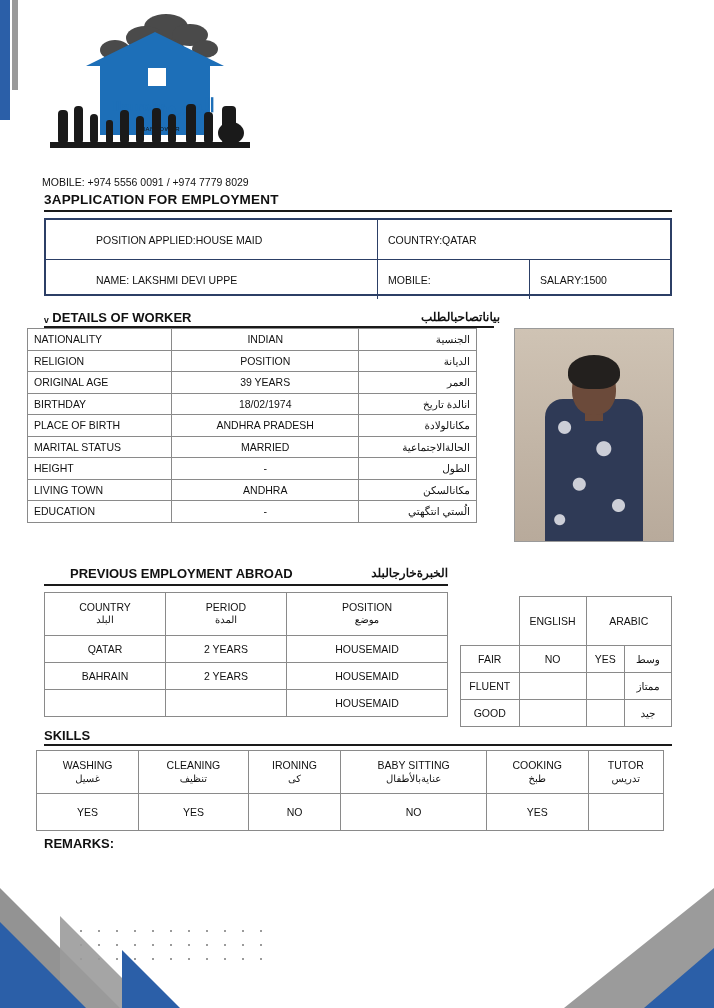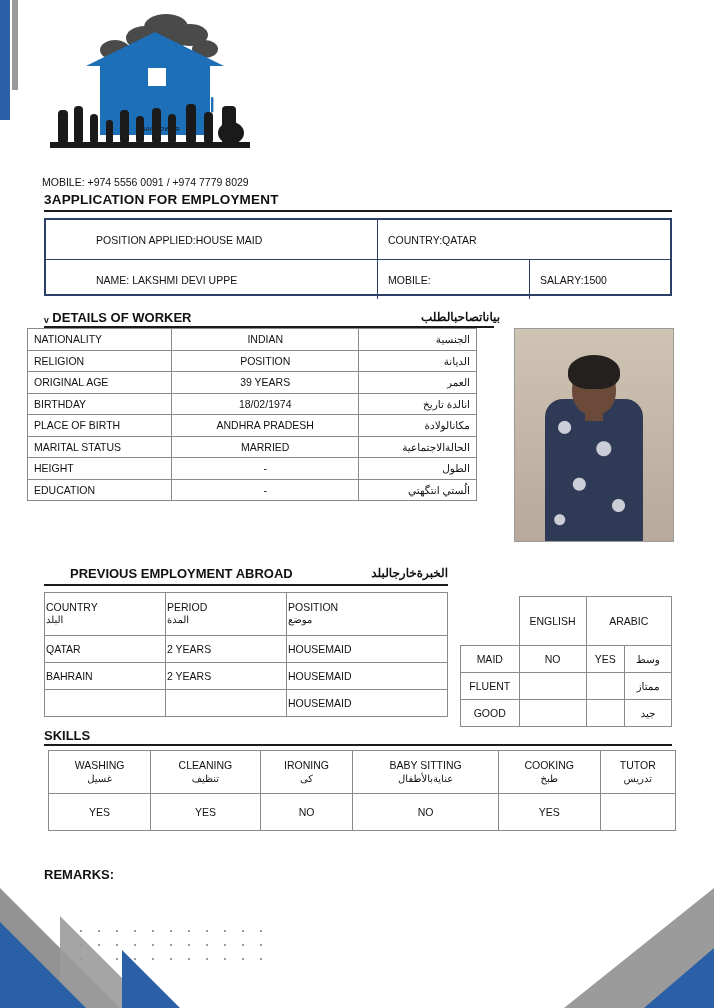--- a/index.html
+++ b/index.html
@@ -70,38 +70,38 @@
       radial-gradient(circle at 35% 60%, #e8e8ee 0 6px, transparent 7px),
       radial-gradient(circle at 75% 75%, #e8e8ee 0 6px, transparent 7px),
       radial-gradient(circle at 15% 85%, #e8e8ee 0 5px, transparent 6px);
     border-radius:18px 18px 0 0;opacity:.85;}
   .ph-head{position:absolute;left:57px;top:34px;width:44px;height:52px;background:#6b4a3a;border-radius:50% 50% 45% 45%;}
   .ph-hair{position:absolute;left:53px;top:26px;width:52px;height:34px;background:#23201e;border-radius:50% 50% 40% 40%;}
   .ph-neck{position:absolute;left:70px;top:78px;width:18px;height:14px;background:#6b4a3a;}
 
   
   .prev{position:absolute;left:44px;top:592px;width:404px;border-collapse:collapse;}
-  .prev td{border:1px solid #8a8a8a;font-size:10.5px;text-align:left;height:24px;}
+  .prev td{border:1px solid #8a8a8a;font-size:10.5px;text-align:center;height:24px;}
   .prev td.hdr{height:40px;line-height:1.25;}
   .prev .ar{display:block;font-size:10px;direction:rtl;}
 
   
   .lang{position:absolute;left:460px;top:596px;width:212px;border-collapse:collapse;}
   .lang td{border:1px solid #8a8a8a;font-size:10.5px;text-align:center;height:24px;}
   .lang td.big{height:46px;}
 
   
-  .skills{position:absolute;left:48px;top:750px;width:628px;border-collapse:collapse;}
+  .skills{position:absolute;left:36px;top:750px;width:628px;border-collapse:collapse;}
   .skills td{border:1px solid #8a8a8a;text-align:center;font-size:10.5px;}
   .skills td.hdr{height:40px;line-height:1.3;}
   .skills .ar{display:block;font-size:10px;direction:rtl;}
   .skills td.val{height:34px;}
 
   
-  .remarks{position:absolute;left:44px;top:867px;font-size:13px;font-weight:bold;}
+  .remarks{position:absolute;left:44px;top:836px;font-size:13px;font-weight:bold;}
 
   
   .btm{position:absolute;bottom:0;left:0;width:714px;height:140px;overflow:hidden;}
   .tri{position:absolute;width:0;height:0;}
   .tri-grey-a{left:0;bottom:0;border-left:0 solid transparent;border-bottom:120px solid #8d8d8d;border-right:120px solid transparent;opacity:.95;}
   .tri-blue-a{left:0;bottom:0;border-bottom:86px solid #2b5fa8;border-right:86px solid transparent;}
   .tri-grey-b{left:60px;bottom:0;border-bottom:92px solid #9b9b9b;border-right:92px solid transparent;opacity:.9;}
   .tri-blue-b{left:122px;bottom:0;border-bottom:58px solid #2b5fa8;border-right:58px solid transparent;}
   .tri-right-grey{right:0;bottom:0;border-bottom:120px solid #9b9b9b;border-left:150px solid transparent;}
   .tri-right-blue{right:0;bottom:0;border-bottom:60px solid #2b5fa8;border-left:70px solid transparent;}
@@ -205,20 +205,25 @@
           <td class="d-label">MARITAL STATUS</td>
           <td class="d-value">MARRIED</td>
           <td class="d-ar">الحالةالاجتماعية</td>
         </tr>
       <tr>
           <td class="d-label">HEIGHT</td>
           <td class="d-value">-</td>
           <td class="d-ar">الطول</td>
         </tr>
       <tr>
+          <td class="d-label">LIVING TOWN</td>
+          <td class="d-value">ANDHRA</td>
+          <td class="d-ar">مكانالسكن</td>
+        </tr>
+      <tr>
           <td class="d-label">EDUCATION</td>
           <td class="d-value">-</td>
           <td class="d-ar">الُستي انتگهتي</td>
         </tr>
     </tbody>
   </table>
 
   <div class="photo">
     <div class="ph-bg"></div>
     <div class="ph-body"></div>
@@ -267,21 +272,21 @@
   </table>
 
   <table class="lang">
     <tbody>
       <tr>
         <td class="big" style="width:56px;border-top:0;border-left:0;"></td>
         <td class="big" style="width:64px;margin-top:42px;">ENGLISH</td>
         <td class="big" colspan="2">ARABIC</td>
       </tr>
       <tr>
-        <td>MAID</td>
+        <td>FAIR</td>
         <td>NO</td>
         <td>YES</td>
         <td style="width:44px;">وسط</td>
       </tr>
       <tr>
         <td>FLUENT</td>
         <td></td>
         <td></td>
         <td>ممتاز</td>
       </tr>

